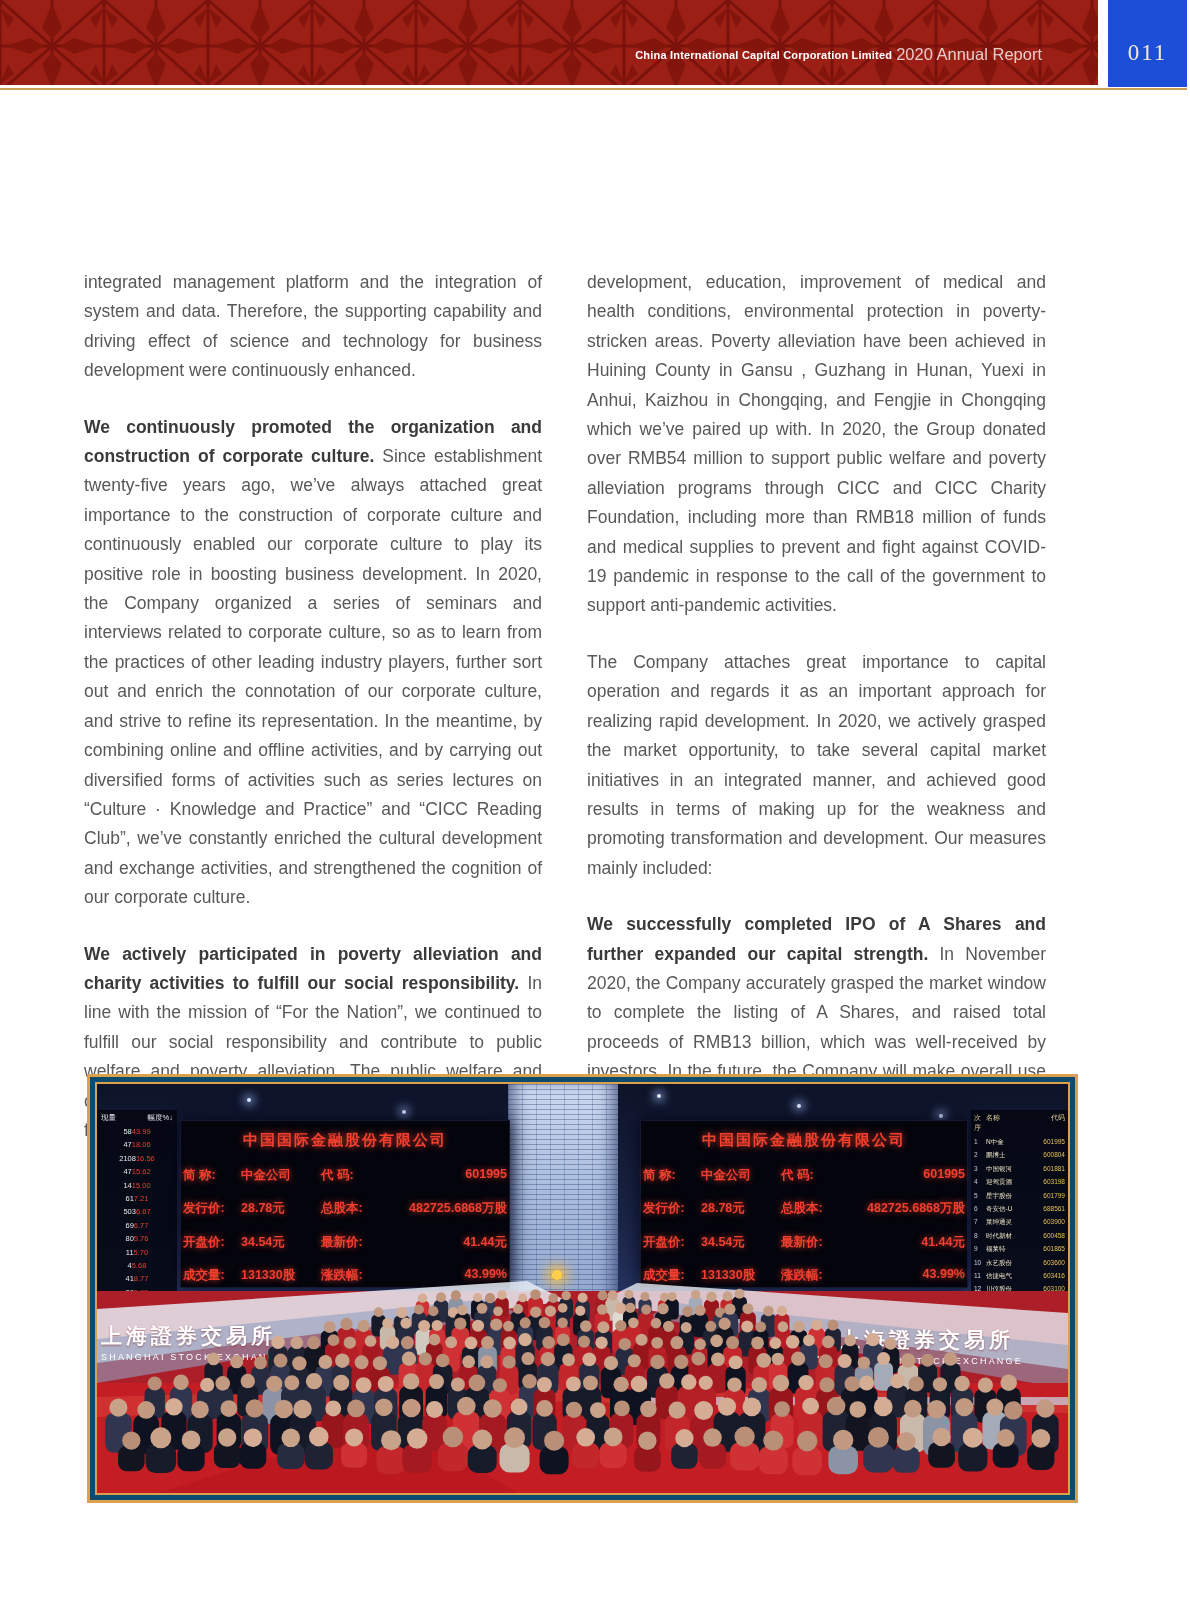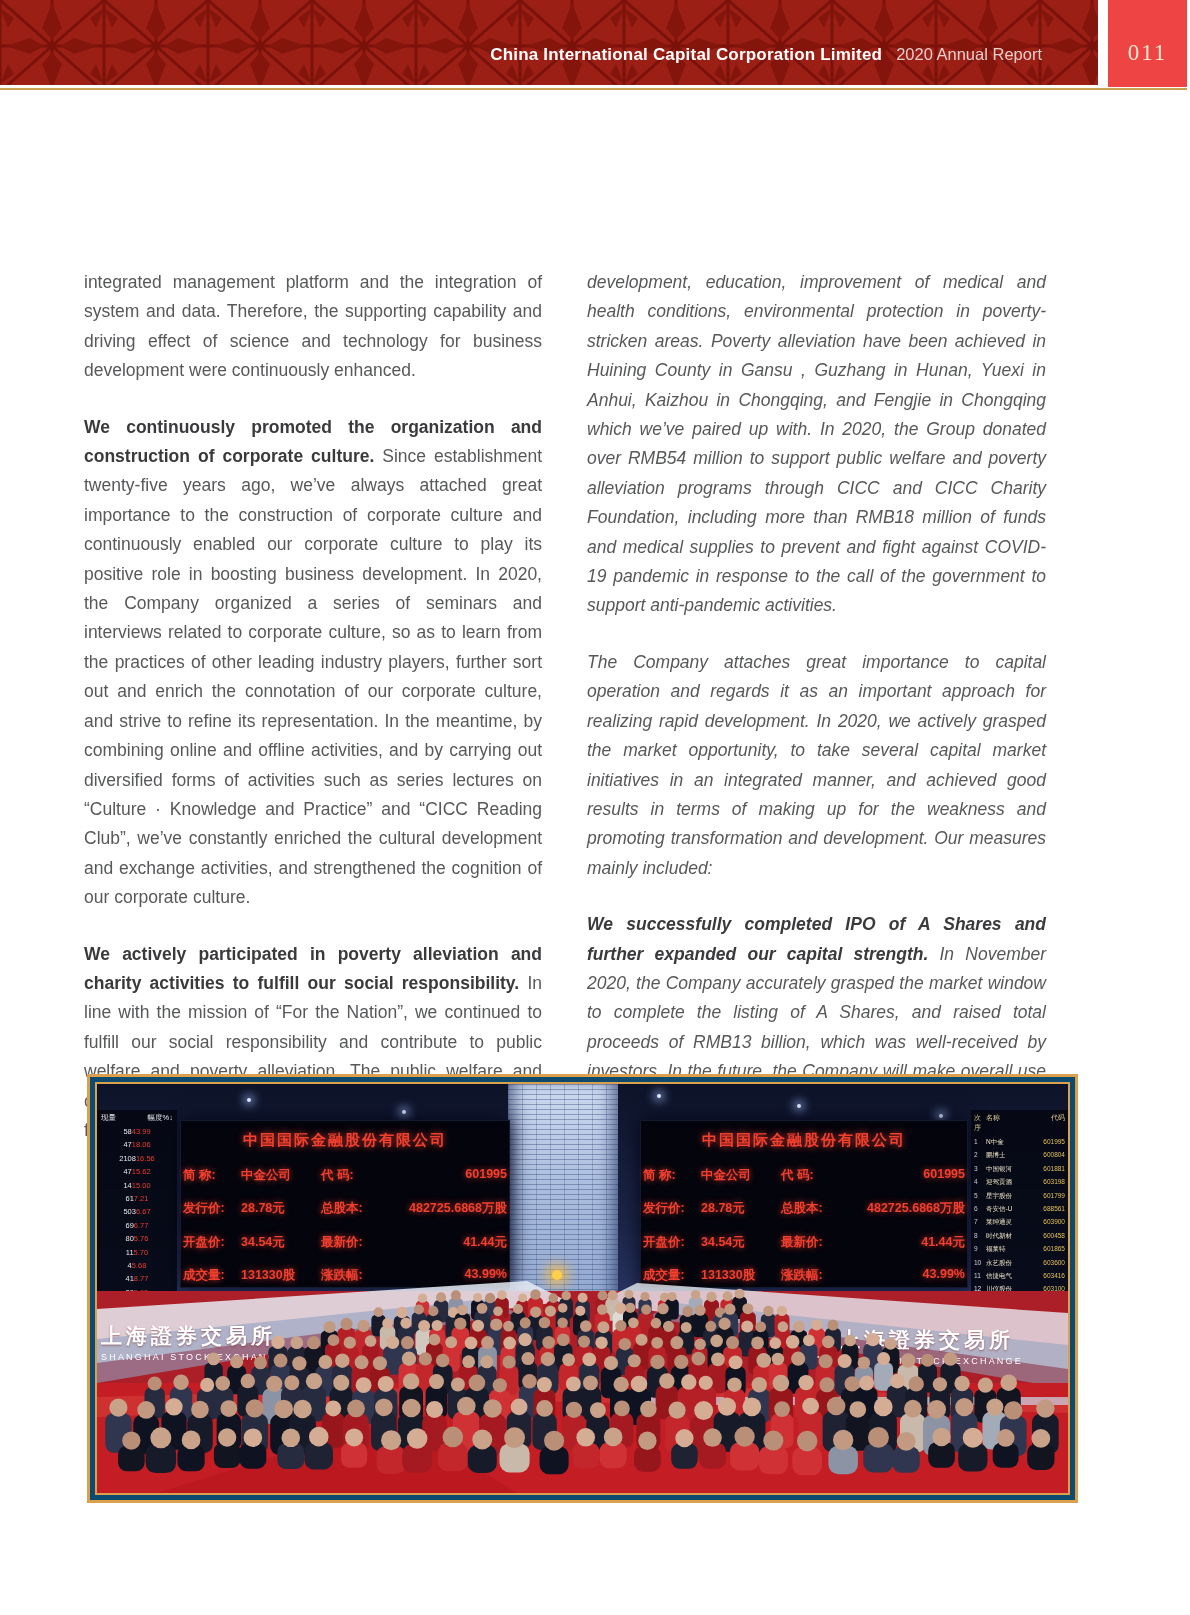--- a/index.html
+++ b/index.html
@@ -4,32 +4,32 @@
 <style>
   html,body{margin:0;padding:0;background:#ffffff;}
   .page{position:relative;width:1190px;height:1615px;background:#ffffff;overflow:hidden;
         font-family:"Liberation Sans",sans-serif;}
 
   
   .band{position:absolute;left:0;top:0;width:1098px;height:85px;overflow:hidden;}
   .band svg{position:absolute;left:0;top:0;}
   .band-text{position:absolute;right:56px;top:0;height:100%;display:flex;align-items:center;
              padding-top:24px;box-sizing:border-box;white-space:nowrap;}
-  .band-title{color:#ffffff;font-weight:bold;font-size:17px;letter-spacing:.2px;text-align:right;}
-  .band-sub{color:rgba(255,255,255,.78);font-size:16.5px;margin-left:14px;font-weight:400;}
-  .pagenum-box{position:absolute;left:1108px;top:0;width:79px;height:87px;background:#ef4444;
+  .band-title{color:#ffffff;font-weight:bold;font-size:11px;letter-spacing:.2px;text-align:right;}
+  .band-sub{color:rgba(255,255,255,.78);font-size:16.5px;margin-left:4px;font-weight:400;}
+  .pagenum-box{position:absolute;left:1108px;top:0;width:79px;height:87px;background:#1d4ed8;
                display:flex;align-items:center;justify-content:center;padding-top:18px;box-sizing:border-box;}
   .pagenum{font-family:"Liberation Serif",serif;color:#f5ead0;font-size:23px;letter-spacing:2px;}
   .gold-rule{position:absolute;left:0;top:88px;width:1187px;height:2px;background:#c9a050;}
 
   
   .col{position:absolute;top:268px;color:#57585a;font-size:17.5px;line-height:29.4px;
        text-align:justify;}
   .col-left{left:84px;width:458px;}
-  .col-right{left:587px;width:459px;font-style:italic;}
+  .col-right{left:587px;width:459px;}
   .col p{margin:0 0 27px 0;}
   .col p.cont-last{text-align-last:justify;}
   .col h2{color:#9a1c1f;font-size:20px;line-height:26px;margin:36px 0 25px 0;text-align:left;}
   .lead{color:#3a3a3c;font-weight:bold;}
 
   
   .photo-frame{position:absolute;left:87px;top:1074px;width:991px;height:429px;box-sizing:border-box;
                border:3px solid #dba04e;padding:5px;background:#0c4a6e;}
   .photo-inner{width:100%;height:100%;box-sizing:border-box;border:2px solid #dba04e;position:relative;overflow:hidden;}
   .photo{position:absolute;inset:0;background:linear-gradient(180deg,#0d1328 0%,#1b2547 34%,#2c3a6b 58%,#3c4a7c 70%);}

